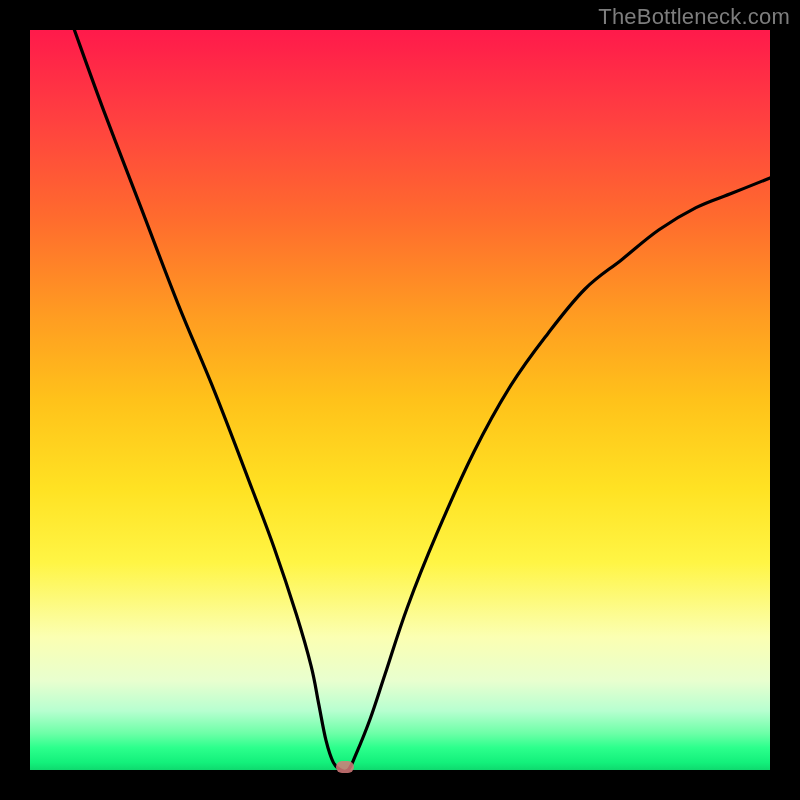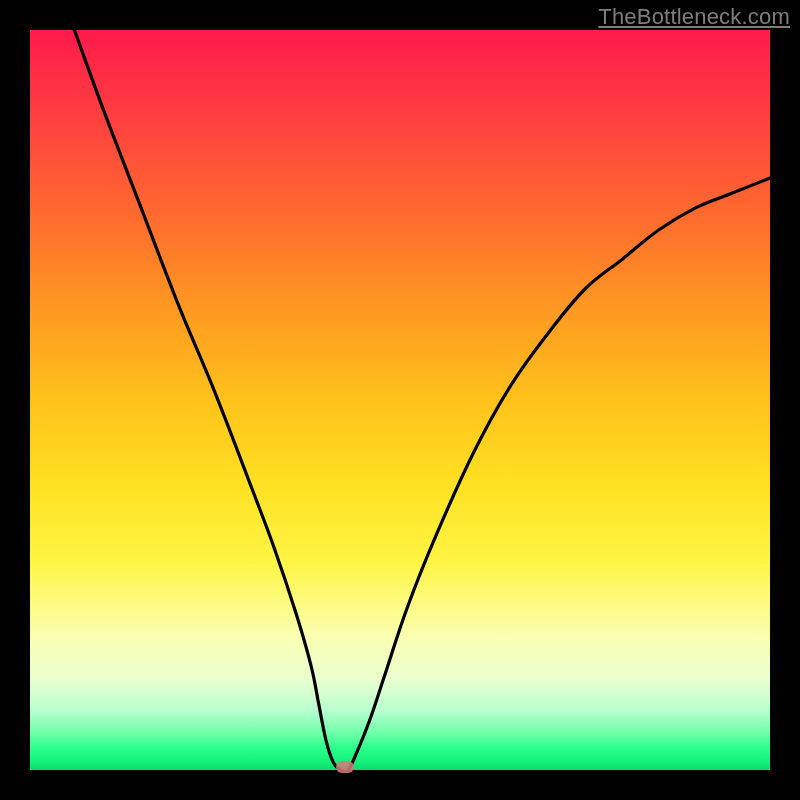--- a/index.html
+++ b/index.html
@@ -45,21 +45,20 @@
   }
   .watermark {
     position: absolute;
     top: 4px;
     right: 10px;
     color: #7d7d7d;
     font-size: 22px;
     font-weight: 500;
     letter-spacing: 0.2px;
     user-select: none;
-    text-decoration: underline;
   }
   svg.curve {
     position: absolute;
     top: 0;
     left: 0;
     width: 740px;
     height: 740px;
   }
   .marker {
     position: absolute;

